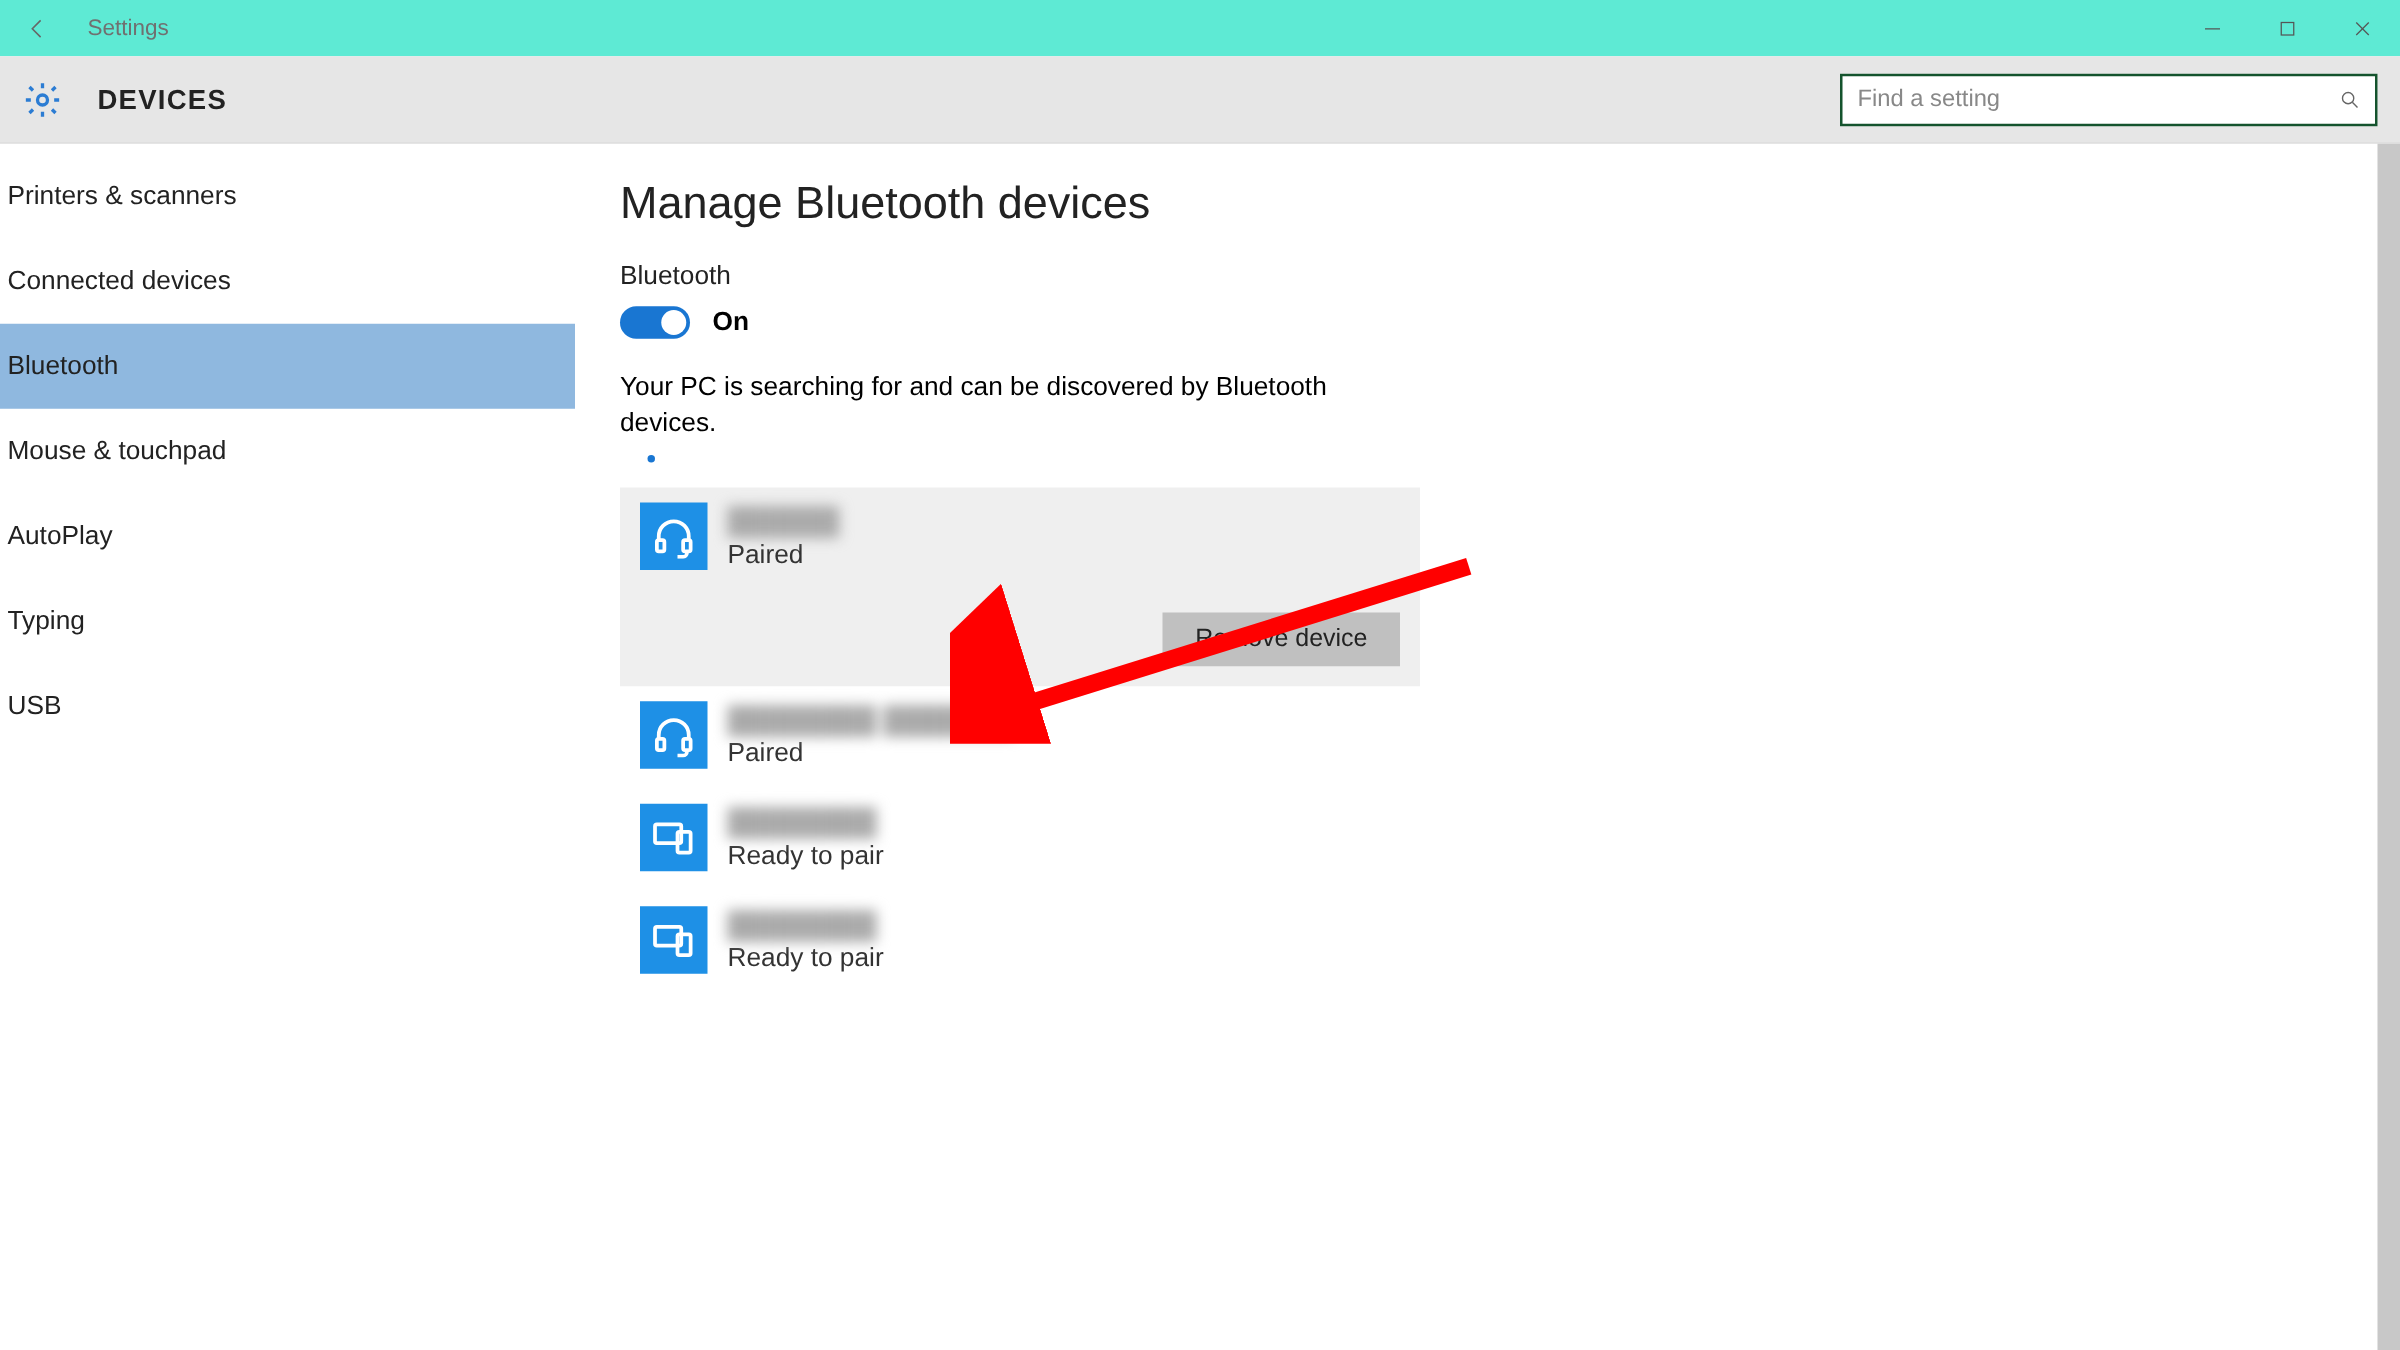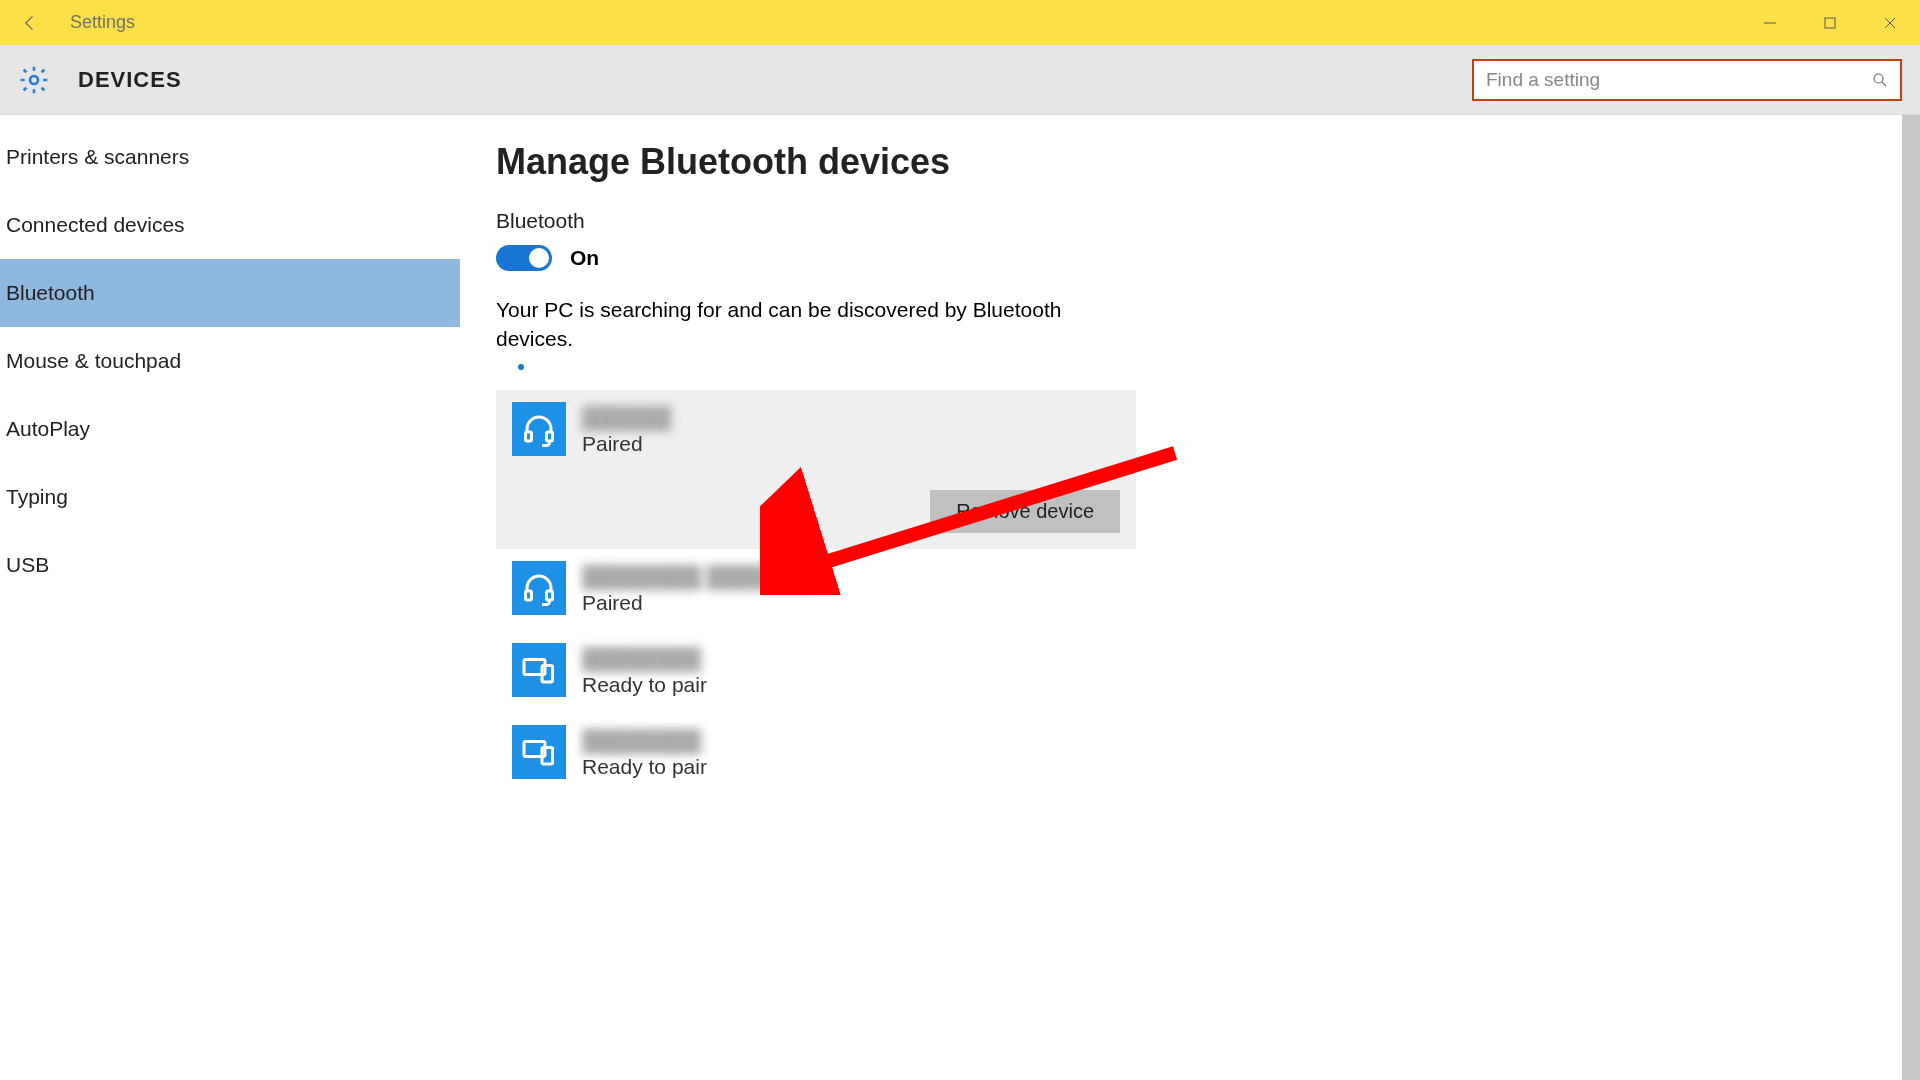--- a/index.html
+++ b/index.html
@@ -1,20 +1,20 @@
 <!DOCTYPE html>
 <html><head>
 <meta charset="utf-8">
 <style>
 * { margin: 0; padding: 0; box-sizing: border-box; font-family: "Segoe UI", Arial, sans-serif; }
 body { background: #fff; width: 1920px; height: 1080px; overflow: hidden; position: relative; }
 
 .titlebar {
   height: 45px;
-  background: #fde047;
+  background: #5eead4;
   display: flex;
   align-items: center;
   padding: 0;
 }
 .back-btn {
   width: 60px; height: 45px;
   display: flex; align-items: center; justify-content: center;
 }
 .back-btn svg { width: 20px; height: 20px; stroke: #666; fill: none; stroke-width: 1.5; }
 .titlebar-title { font-size: 18px; color: #707070; margin-left: 10px; }
@@ -32,21 +32,21 @@
 }
 .gear-icon { width: 32px; height: 32px; color: #1976d2; }
 .gear-icon svg { width: 32px; height: 32px; stroke: #2b7cd3; fill: none; stroke-width: 2; }
 .section-title {
   font-size: 22px; font-weight: 700; letter-spacing: 1px;
   margin-left: 28px; color: #222;
 }
 .search-box {
   margin-left: auto;
   width: 430px; height: 42px;
-  border: 2px solid #c2410c;
+  border: 2px solid #14532d;
   background: #fff;
   display: flex; align-items: center;
 }
 .search-box input {
   flex: 1; border: none; outline: none;
   font-size: 19px; padding: 0 12px; color: #333;
   background: transparent;
 }
 .search-box input::placeholder { color: #888; }
 .search-box .mag { width: 40px; display: flex; align-items: center; justify-content: center; }
@@ -56,21 +56,21 @@
 .sidebar { width: 460px; background: #fff; padding-top: 8px; }
 .sidebar-item {
   height: 68px; display: flex; align-items: center;
   padding-left: 6px; font-size: 21px; color: #222;
 }
 .sidebar-item.selected { background: #8fb8df; }
 
 .main {
   flex: 1; background: #fff; padding: 26px 36px; overflow-y: auto;
 }
-.main h1 { font-size: 36px; font-weight: 700; color: #222; margin-bottom: 26px; }
+.main h1 { font-size: 36px; font-weight: 400; color: #222; margin-bottom: 26px; }
 .subhead { font-size: 21px; color: #222; margin-bottom: 12px; }
 
 .toggle-row { display: flex; align-items: center; margin-bottom: 24px; }
 .toggle {
   width: 56px; height: 26px; border-radius: 13px; background: #1976d2;
   position: relative; margin-right: 18px;
 }
 .toggle .knob {
   position: absolute; right: 3px; top: 3px;
   width: 20px; height: 20px; border-radius: 50%; background: #fff;

